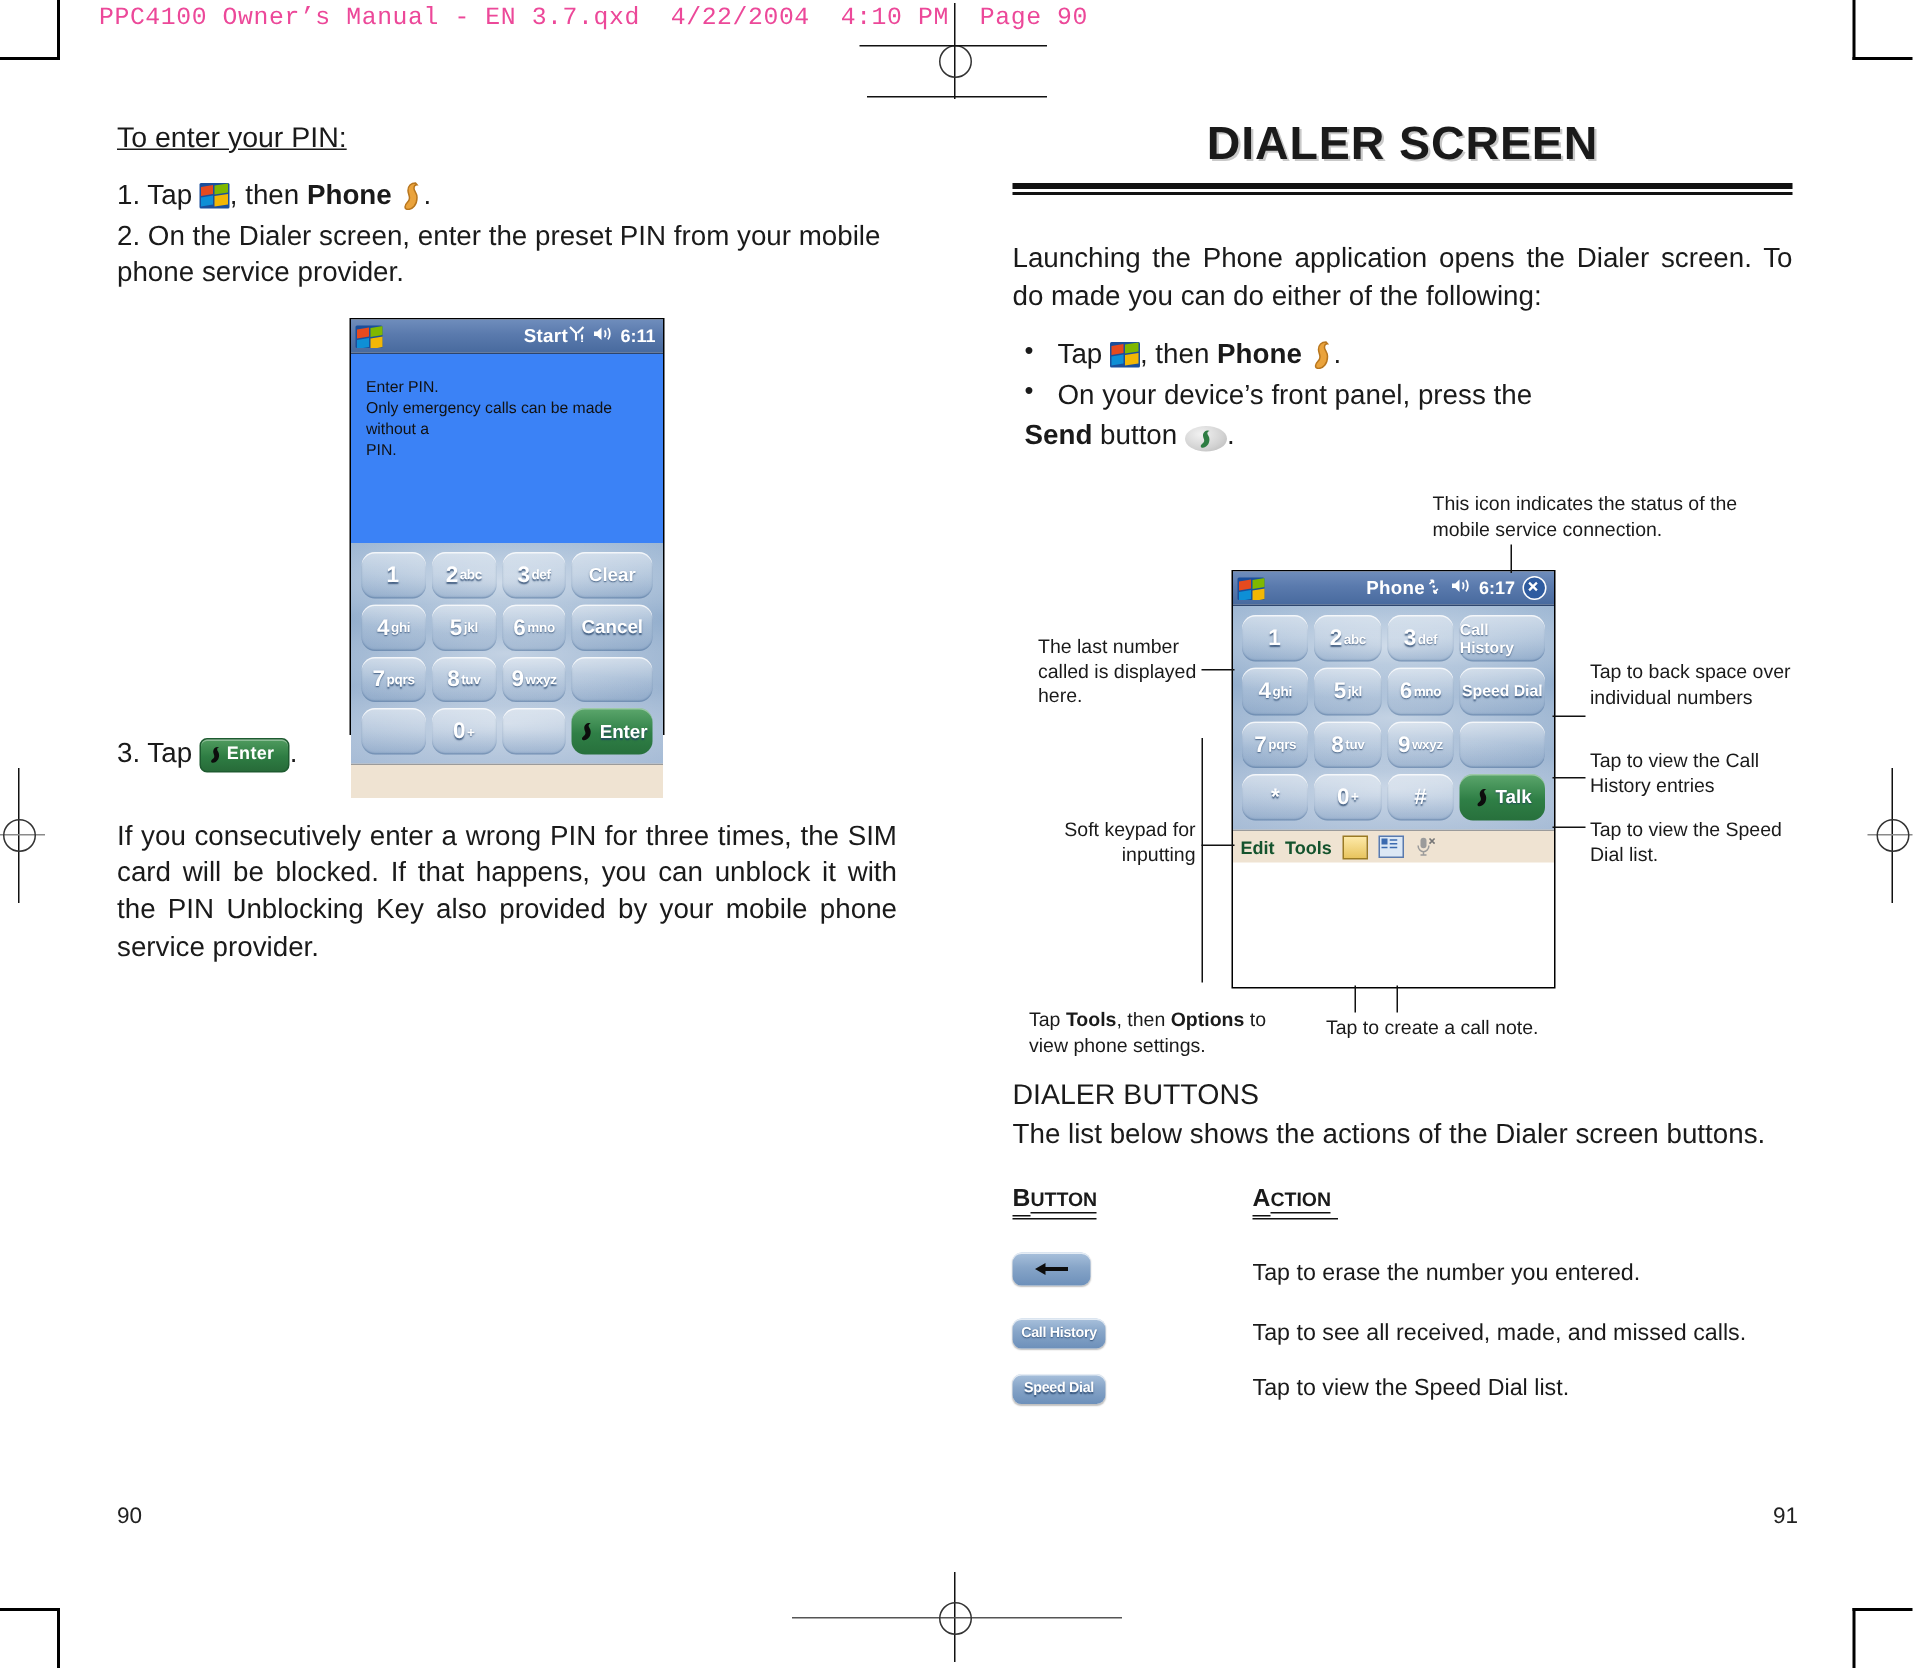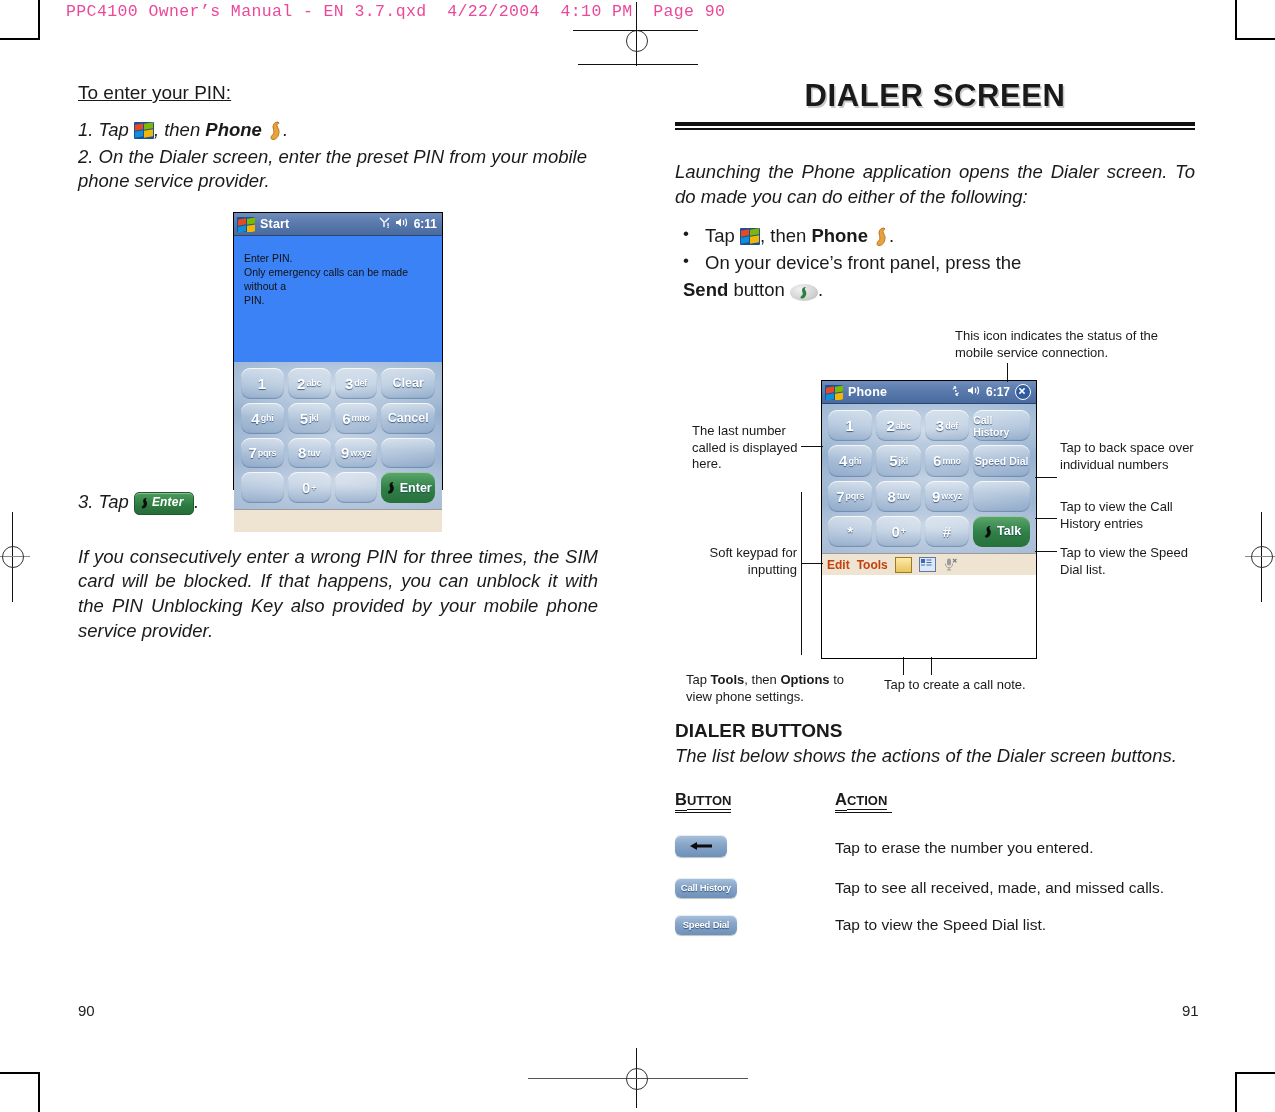--- a/index.html
+++ b/index.html
@@ -36,35 +36,35 @@
   
   .col-left{position:absolute;left:78px;top:82px;width:520px;}
   .col-right{position:absolute;left:675px;top:78px;width:520px;}
 
   .pgnum{position:absolute;font-size:15px;color:#222;}
   .pgnum.l{left:78px;top:1002px;}
   .pgnum.r{left:1182px;top:1002px;}
 
   
   .h-under{font-size:19px;text-decoration:underline;margin:0 0 14px 0;}
-  p.body{font-size:18.5px;line-height:1.33;margin:0 0 0 0;font-style:italic;}
+  p.body{font-size:18.5px;line-height:1.33;margin:0 0 0 0;}
   p.just{text-align:justify;}
 
   
   .banner{font-size:31px;font-weight:bold;text-align:center;letter-spacing:.6px;
           margin:0;padding:0 0 6px 0;text-shadow:1.5px 1.5px 0 #c9c9c9;}
   .banner-rule{height:0;border-top:4px solid #111;border-bottom:2px solid #111;
                margin:2px 0 30px 0;padding-top:2px;}
 
   ul.bul{list-style:none;margin:14px 0 0 0;padding:0;}
   ul.bul li{font-size:18.5px;line-height:1.45;position:relative;padding-left:30px;}
   ul.bul li::before{content:"\2022";position:absolute;left:8px;top:-1px;font-size:17px;}
   li.j{text-align:justify;}
 
-  .sub-h{font-size:19px;font-weight:bold;margin:0 0 2px 0;}
+  .sub-h{font-size:19px;font-weight:normal;margin:0 0 2px 0;}
 
   
   .ico{display:inline-block;vertical-align:-3px;}
   .win-ico{width:20px;height:17px;position:relative;background:#1a4f9c;border-radius:1px;overflow:hidden;}
   .win-ico i{position:absolute;display:block;}
   .win-ico i:nth-child(1){left:1px;top:2px;width:8px;height:6px;background:#e64a1e;transform:skewY(-9deg);}
   .win-ico i:nth-child(2){left:10px;top:1px;width:9px;height:6px;background:#7fb800;transform:skewY(-9deg);}
   .win-ico i:nth-child(3){left:1px;top:9px;width:8px;height:6px;background:#0e8fd6;transform:skewY(-9deg);}
   .win-ico i:nth-child(4){left:10px;top:8px;width:9px;height:7px;background:#f2b705;transform:skewY(-9deg);}
 
@@ -80,21 +80,21 @@
               border:1px solid #1e5b30;position:relative;
               box-shadow:inset 0 1px 0 rgba(255,255,255,.35);}
   .enter-chip span{position:absolute;left:17px;top:2px;color:#fff;font-size:12px;font-weight:bold;
                    letter-spacing:.2px;}
   .enter-chip svg{position:absolute;left:4px;top:4px;}
 
   
   .ppc{position:absolute;border:1px solid #000;background:#fff;}
   .ppc-title{height:22px;background:linear-gradient(180deg,#6f8dbc 0%,#5a7aad 45%,#486a9e 100%);
              display:flex;align-items:center;color:#fff;font-size:12.5px;font-weight:bold;
-             border-bottom:1px solid #2d456d;}
+             border-bottom:1px solid #2d456d;text-align:right;}
   .ppc-title .start-ico{width:22px;height:19px;margin:0 5px 0 2px;position:relative;flex:0 0 auto;}
   .ppc-title .ttl{flex:1 1 auto;letter-spacing:.2px;}
   .ppc-title .tray{display:flex;align-items:center;gap:5px;margin-right:5px;font-size:12px;}
 
   .ppc-body{background:#3b82f6;position:relative;}
 
   
   .keypad{position:relative;
           background:
             radial-gradient(ellipse 120% 40% at 50% 18%, rgba(255,255,255,.55), rgba(255,255,255,0) 60%),
@@ -111,21 +111,21 @@
   .key .sml{font-size:9px;font-weight:bold;letter-spacing:-.2px;margin-left:1px;}
   .key.wide{font-size:12.5px;font-weight:bold;}
   .key.blank{color:transparent;}
   .key.green{background:linear-gradient(180deg,#5ca76c 0%,#2f7f46 55%,#27703c 100%);
              box-shadow:inset 0 1px 0 rgba(255,255,255,.4);border:1px solid #20603
 
 3;}
 
   .ppc-foot{background:#efe3d2;border-top:1px solid #9b9b9b;}
   .ppc-foot.menu{display:flex;align-items:center;gap:7px;padding-left:5px;
-                 font-size:12px;font-weight:bold;color:#c2410c;}
+                 font-size:12px;font-weight:bold;color:#14532d;}
 
   
   .callout{position:absolute;font-size:13px;line-height:1.28;color:#1a1a1a;}
   .lead{position:absolute;background:#111;}
   .lead.h{height:1px;}
   .lead.v{width:1px;}
 
   
   table.btns{border-collapse:collapse;margin-top:22px;width:100%;}
   table.btns th{font-size:16.5px;font-weight:bold;text-align:left;padding:0 0 16px 0;

